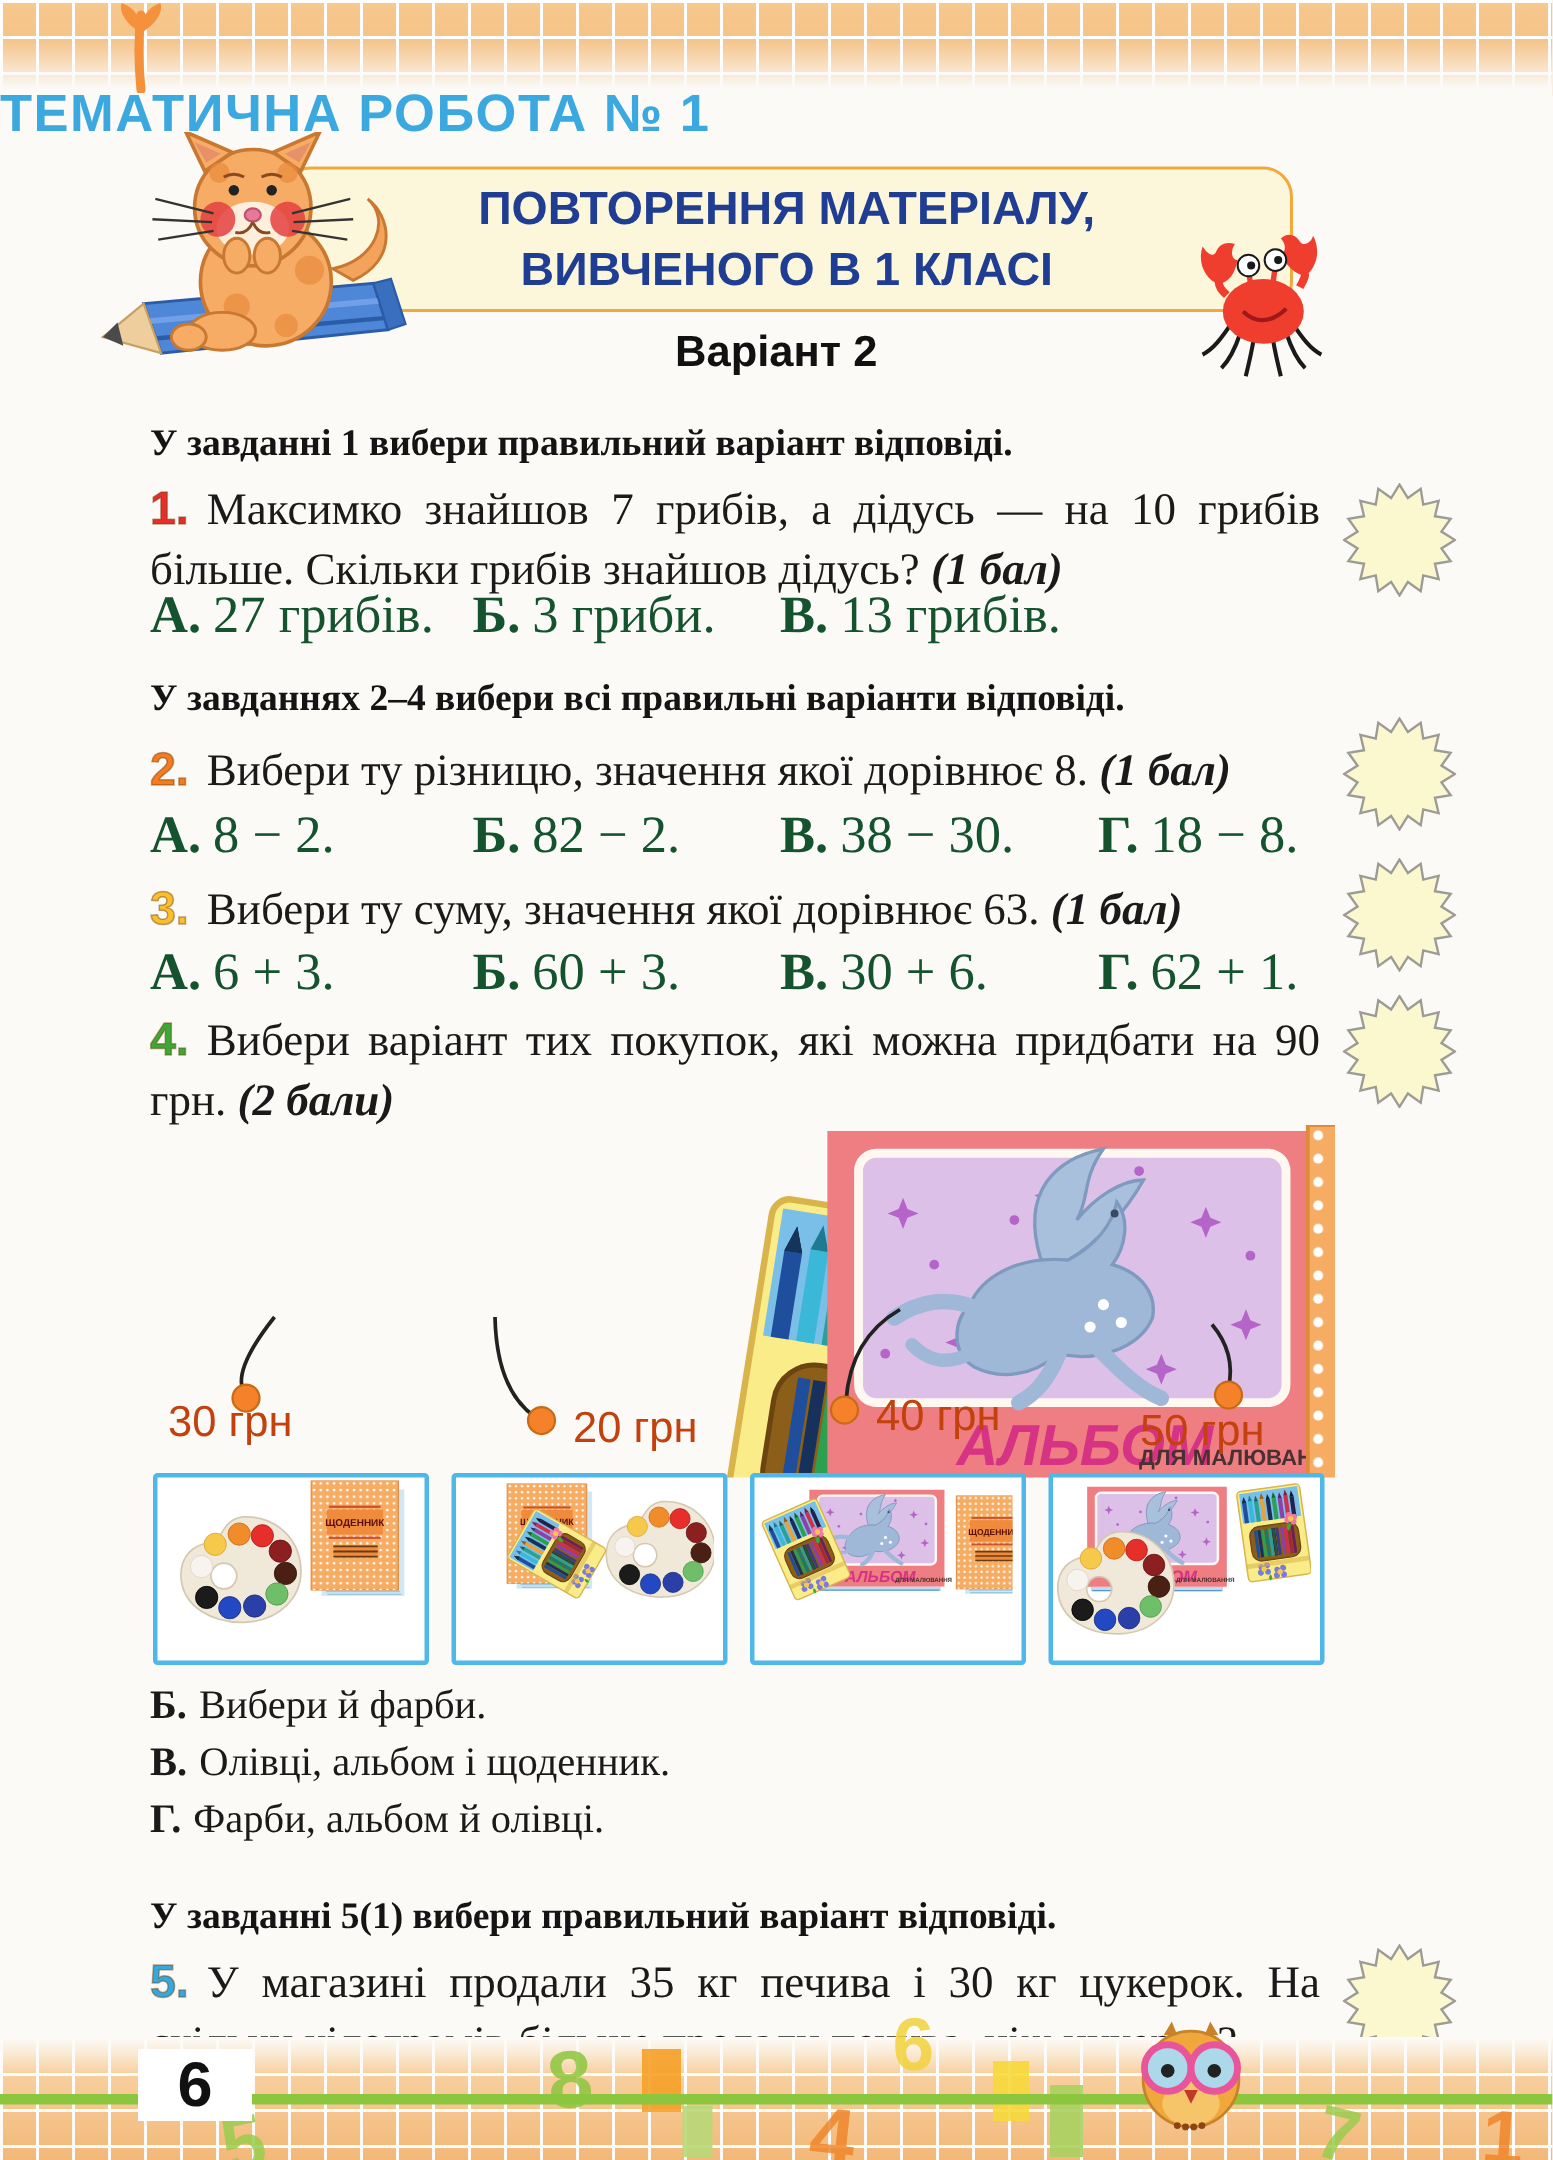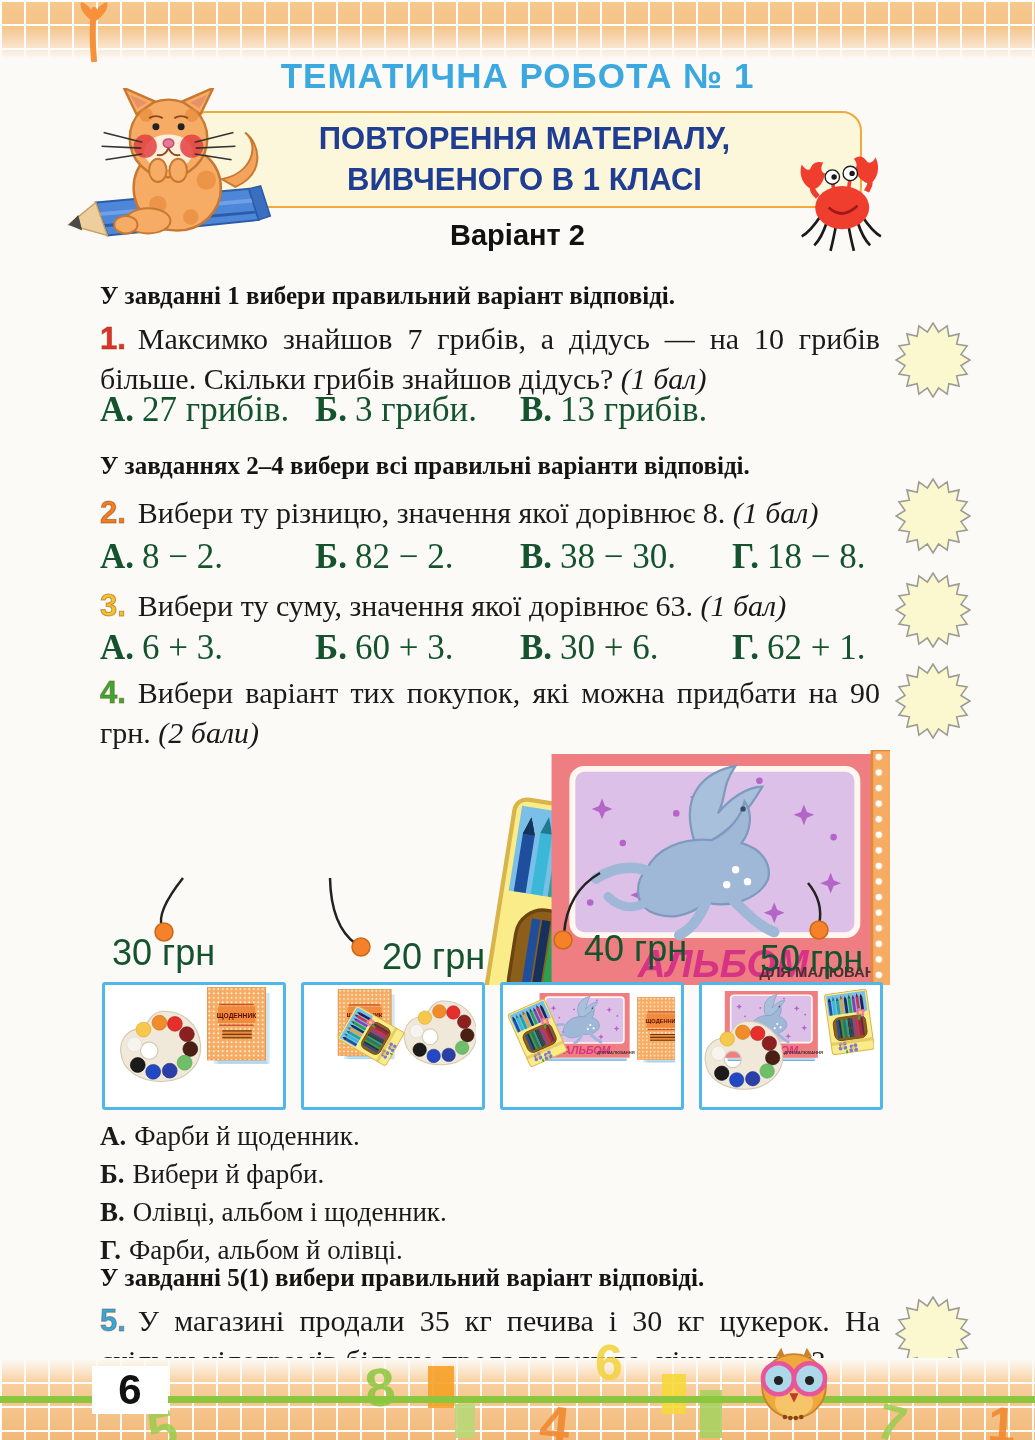--- a/index.html
+++ b/index.html
@@ -15,21 +15,21 @@
   .top-strip{
     left:0;top:0;width:1035px;height:64px;
     background-image:
       linear-gradient(to bottom, rgba(251,250,247,0) 40%, #FBFAF7 92%),
       repeating-linear-gradient(to right, #fff 0 2px, rgba(255,255,255,0) 2px 24px),
       repeating-linear-gradient(to bottom, #fff 0 2px, rgba(255,255,255,0) 2px 24px),
       linear-gradient(to bottom,#F6C98F,#F3BB7B);
   }
 
   .doc-title{
-    left:0;top:56px;width:1035px;text-align:center;
+    left:0;top:56px;width:1035px;text-align:left;
     font-size:35px;font-weight:bold;color:#3BA8DF;letter-spacing:1px;
   }
   .header-box{
     left:187px;top:111px;width:671px;height:93px;
     background:#FCF6DA;border:2px solid #F2A93C;border-radius:20px;
     display:flex;flex-direction:column;justify-content:center;text-align:center;
     font-size:31px;font-weight:bold;color:#1F3D93;line-height:1.32;
   }
   .variant{
     left:0;top:219px;width:1035px;text-align:center;
@@ -41,30 +41,30 @@
   .task-para{
     left:100px;width:780px;
     font-family:"Liberation Serif",serif;
     font-size:30px;line-height:1.33;text-align:justify;color:#1a1a1a;
   }
   .tnum{
     font-family:"Liberation Sans",sans-serif;
     font-weight:bold;font-size:31px;margin-right:12px;
     -webkit-text-stroke:1px rgba(110,60,0,.45);
   }
-  .pts{font-style:italic;}
+  .pts{font-style:italic;font-weight:bold;}
   .answer-row{
     left:100px;width:785px;display:grid;
     grid-template-columns:215px 205px 212px auto;
     font-family:"Liberation Serif",serif;font-size:35px;color:#14532d;
   }
   .answer-row b{margin-right:8px;}
   .star{width:76px;height:76px;}
   .price{
-    font-size:36px;color:#14532d;white-space:nowrap;
+    font-size:29px;color:#c2410c;white-space:nowrap;
   }
   .opt-box{
     width:178px;height:122px;background:#fff;
     border:3px solid #4FB8E8;border-radius:3px;overflow:hidden;
   }
   .opt-box svg{display:block;}
   .options-list{
     left:100px;width:780px;
     font-family:"Liberation Serif",serif;font-size:27px;line-height:32px;color:#1a1a1a;
   }
@@ -452,21 +452,20 @@
   <svg width="172" height="116" viewBox="0 0 172 116">
     <use href="#sym-album" transform="translate(16,6) scale(0.62)"></use>
     <use href="#sym-paints" transform="translate(-12,34) scale(0.62)"></use>
     <g transform="translate(102,8) scale(0.55)">
         <use href="#sym-pencils" transform="rotate(-8 55 80)"></use>
       </g>
   </svg>
 </div>
 
 <div class="abs options-list" style="top:1120px">
-  <div class="opt"><b>А.</b><span>Фарби й щоденник.</span></div>
   <div class="opt"><b>Б.</b><span>Вибери й фарби.</span></div>
   <div class="opt"><b>В.</b><span>Олівці, альбом і щоденник.</span></div>
   <div class="opt"><b>Г.</b><span>Фарби, альбом й олівці.</span></div>
 </div>
 
 <div class="abs instruction" style="top:1264px">У завданні 5(1) вибери правильний варіант відповіді.</div>
 <div class="abs task-para" style="top:1300px">
   <span class="tnum" style="color:#35A8E0">5.</span><span>У магазині продали 35 кг печива і 30 кг цукерок. На скільки кілограмів більше продали печива, ніж цукерок?</span>
 </div>
 <svg class="abs star" style="left:895px;top:1296px">

